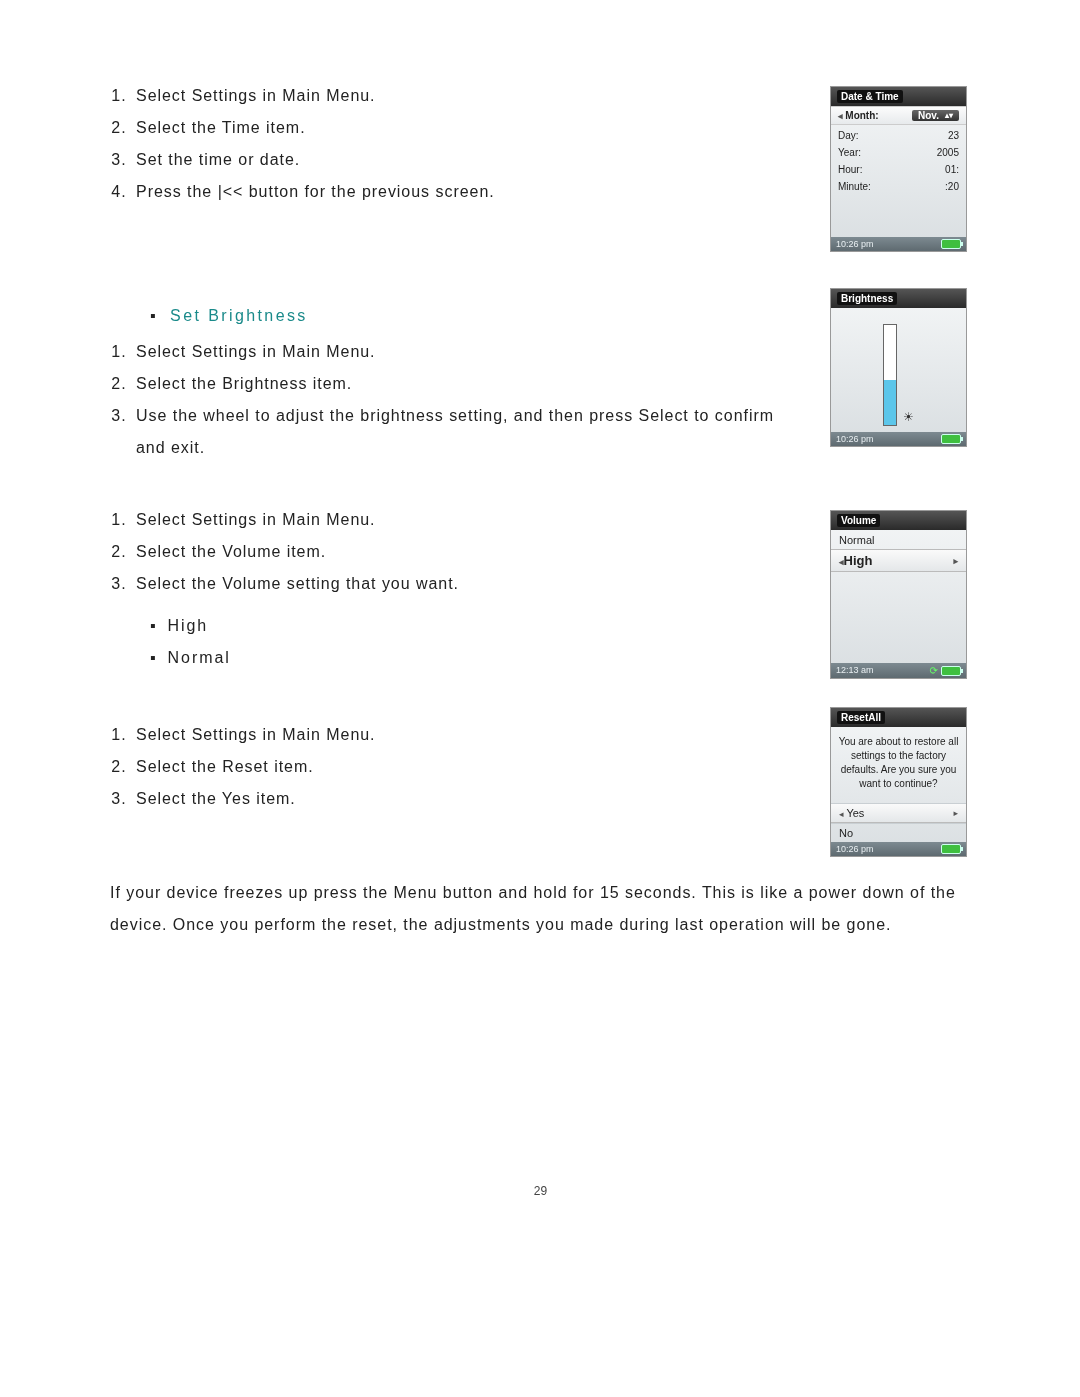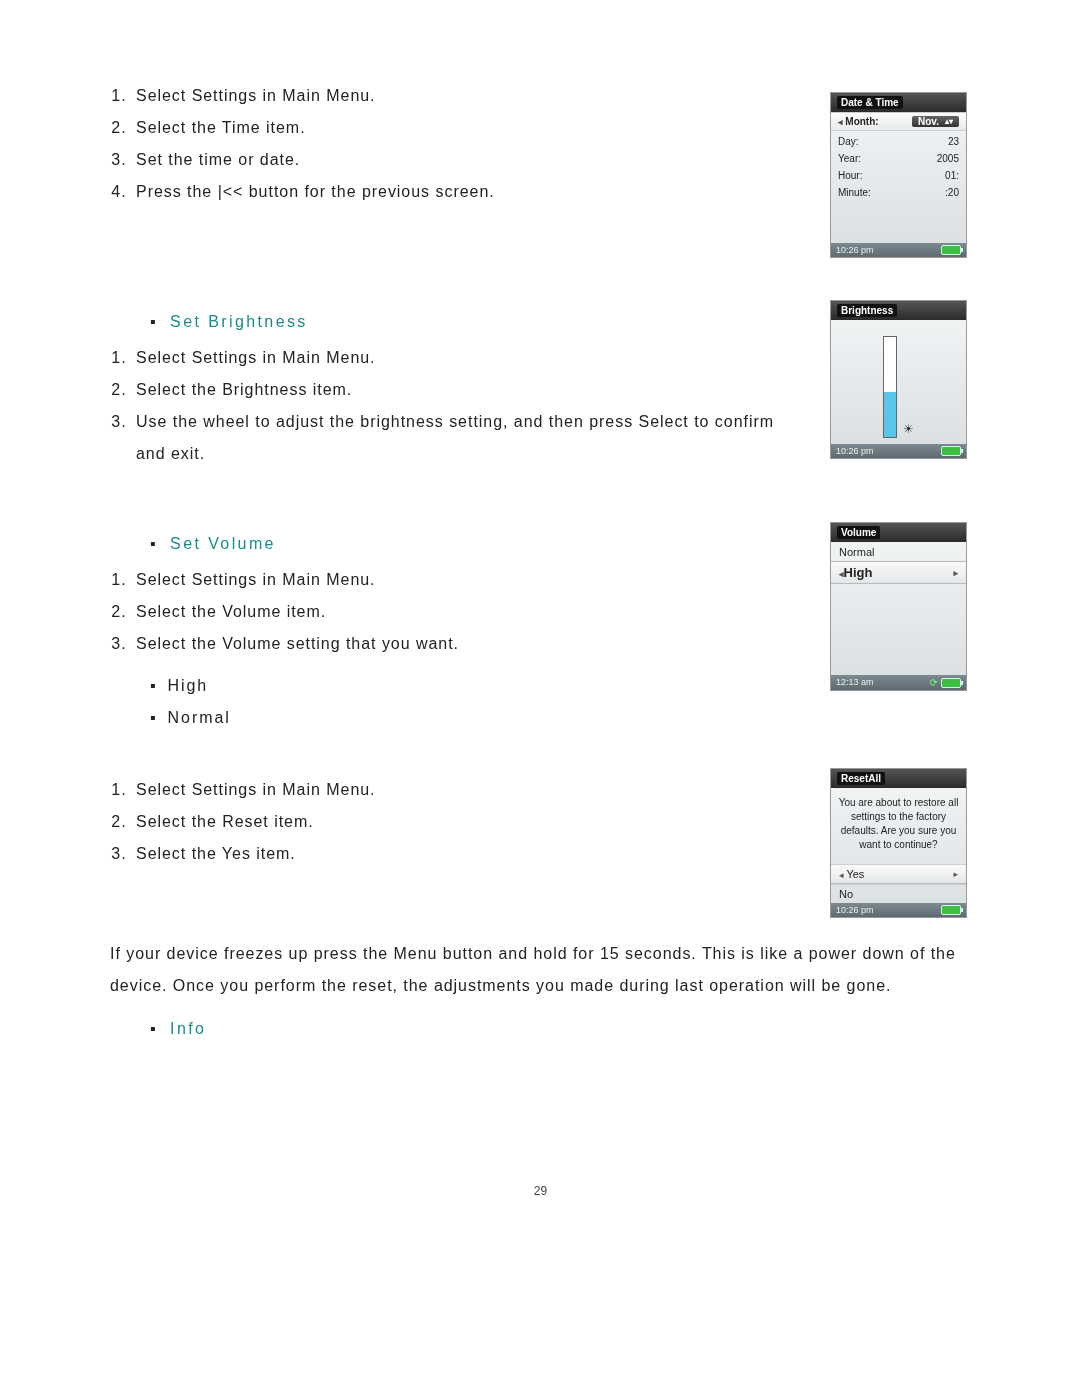--- a/index.html
+++ b/index.html
@@ -12,21 +12,21 @@
   ul.sq{list-style:none;margin:0;padding:0;}
   ul.sq>li::before{content:"▪";color:#222;margin-right:10px;}
   ul.sq.opts>li{letter-spacing:0.12em;}
   .secthead{color:#1a8a8a;letter-spacing:0.15em;font-size:16px;margin:18px 0 4px 40px;}
   .secthead::before{content:"▪";color:#222;margin-right:12px;}
   .warn{font-style:italic;letter-spacing:0.08em;}
   .freeze{margin-top:20px;}
   .pagenum{position:absolute;bottom:40px;left:1px;right:0;text-align:center;font-size:12px;color:#444;}
 
   
-  .device{width:135px;border:1px solid #999;background:linear-gradient(#f4f6f7,#d9dee1);font-size:10px;color:#222;margin-top:12px;}
+  .device{width:135px;border:1px solid #999;background:linear-gradient(#f4f6f7,#d9dee1);font-size:10px;color:#222;margin-top:6px;}
   .d-titlebar{background:linear-gradient(#555,#2a2a2a);color:#fff;padding:3px 6px;font-size:10px;font-weight:bold;display:flex;align-items:center;gap:4px;}
   .d-chip{background:#111;border-radius:2px;padding:1px 4px;display:inline-block;}
   .d-statusbar{background:linear-gradient(#7d8a91,#5e6a70);color:#e8eef1;font-size:9px;padding:2px 5px;display:flex;justify-content:space-between;}
   .batt{width:18px;height:8px;border:1px solid #cfe;border-radius:2px;background:#3fbf3f;position:relative;}
   .batt::after{content:"";position:absolute;right:-3px;top:2px;width:2px;height:4px;background:#cfe;}
   .d-row{display:flex;justify-content:space-between;padding:3px 7px;font-size:10px;}
   .d-row.sel{background:linear-gradient(#fcfcfc,#e7eaec);border-top:1px solid #ccc;border-bottom:1px solid #ccc;font-weight:bold;}
   .d-sel-box{background:linear-gradient(#666,#333);color:#fff;border-radius:2px;padding:0 6px;display:inline-flex;align-items:center;gap:6px;font-weight:bold;}
   .tri{font-size:9px;color:#555;}
   .d-body{padding:2px 0;}
@@ -126,21 +126,20 @@
         <div class="d-statusbar">
             <span>10:26 pm</span>
             <span class="batt"></span>
           </div>
       </div>
     </div>
   </div>
 
   <div class="cols" style="margin-top:30px;">
     <div class="maincol">
-      <div class="secthead">Set Volume</div>
       <ol class="steps">
         <li>Select Settings in Main Menu.</li>
         <li>Select the Volume item.</li>
         <li>Select the Volume setting that you want.</li>
       </ol>
       <ul class="sq opts" style="margin-left:40px;">
         <li>High</li>
         <li>Normal</li>
       </ul>
     </div>
@@ -190,16 +189,15 @@
         <div class="d-statusbar">
             <span>10:26 pm</span>
             <span class="batt"></span>
           </div>
       </div>
     </div>
   </div>
 
   <div class="maincol freeze">If your device freezes up press the Menu button and hold for 15 seconds. This is like a power down of the device. Once you perform the reset, the adjustments you made during last operation will be gone.</div>
 
-  <div class="secthead" style="margin-top:18px;">Info</div>
 
   <div class="pagenum">29</div>
 </div>
 
 </body></html>

